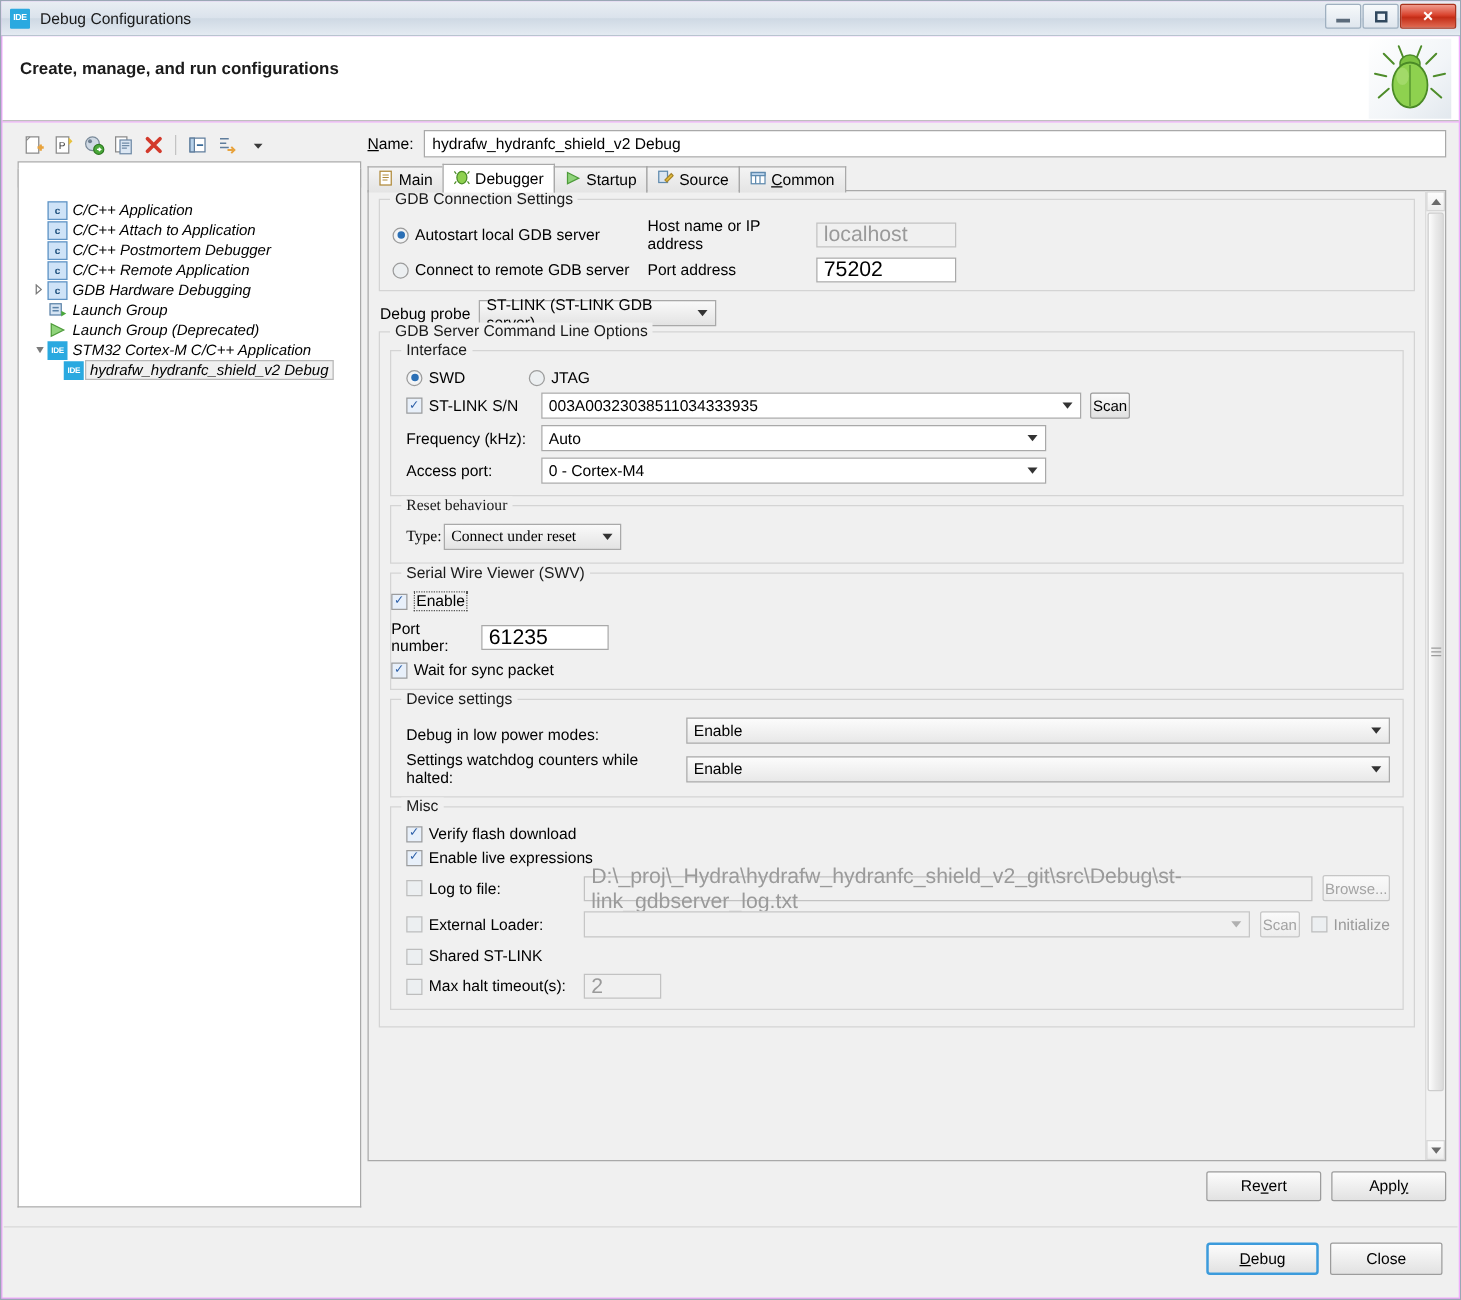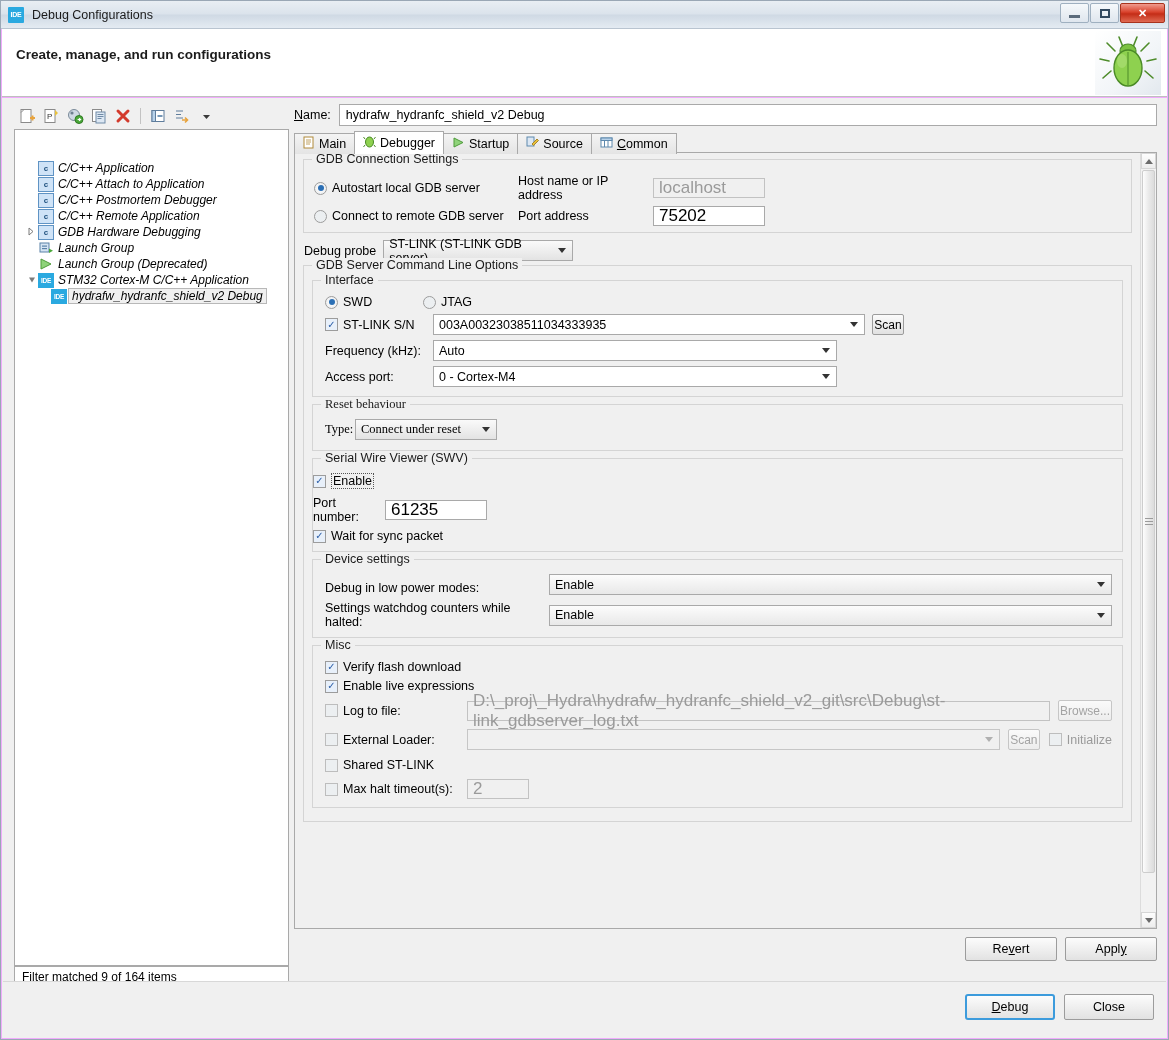--- a/index.html
+++ b/index.html
@@ -409,21 +409,20 @@
 
           <div class="tree-row selected" style="padding-left:36px">
             <span class="ic ic-ide">IDE</span>
             <span class="lbl">hydrafw_hydranfc_shield_v2 Debug</span>
           </div>
 
         </div>
       </div>
     </div>
 
-    <div class="filter-status">Filter matched 9 of 164 items</div>
     <div class="help-icon">?</div>
 
     <div class="right-panel">
 
       <div class="name-row">
         <span class="name-label"><u>N</u>ame:</span>
         <div class="name-input">hydrafw_hydranfc_shield_v2 Debug</div>
       </div>
 
       <div class="tabs">

